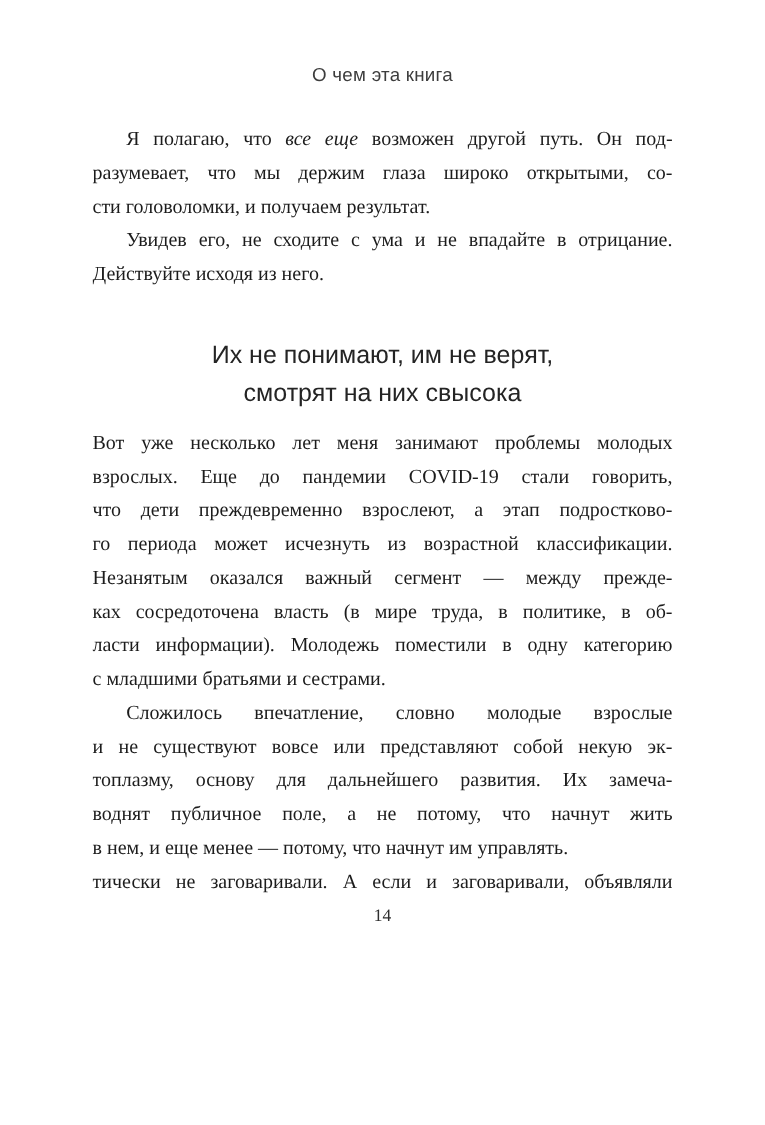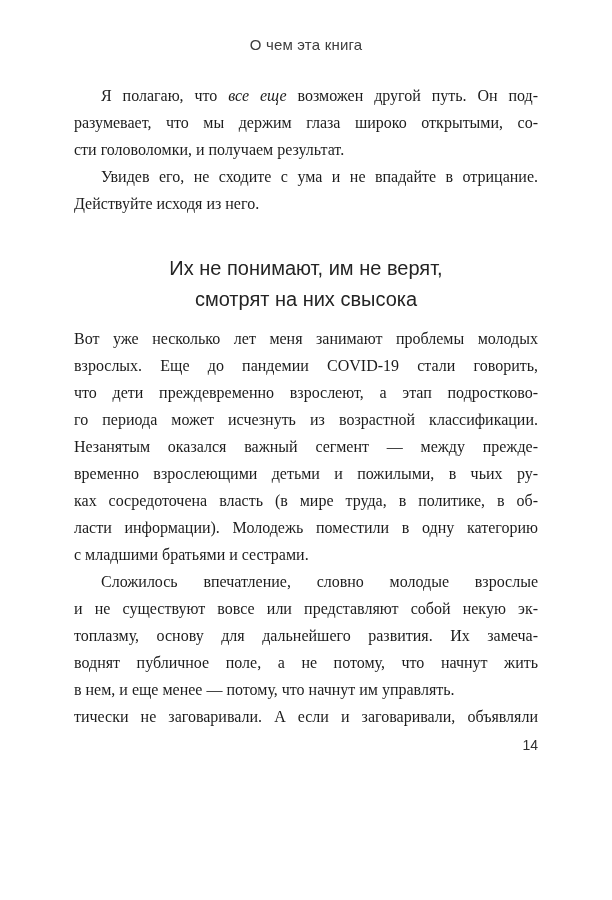--- a/index.html
+++ b/index.html
@@ -6,21 +6,21 @@
   html, body { background: #ffffff; }
   .page {
     position: relative;
     width: 612px;
     height: 900px;
     margin: 0 auto;
     background: #ffffff;
     overflow: hidden;
   }
   .running-head {
-    padding-top: 36px;
+    padding-top: 52px;
     text-align: center;
     font-family: "Liberation Sans", "DejaVu Sans", sans-serif;
     font-size: 15px;
     line-height: 17px;
     color: #3d3d3d;
     letter-spacing: 0.2px;
   }
   .content {
     width: 464px;
     margin: 0 auto;
@@ -46,22 +46,22 @@
     margin-bottom: 10px;
     text-align: center;
     font-family: Liberation Sans, sans-serif;
     font-weight: 400;
     font-size: 20px;
     line-height: 31px;
     color: #242424;
   }
   .page-number {
     margin-top: 7px;
-    text-align: right;
-    font-family: Liberation Sans, sans-serif;
+    text-align: center;
+    font-family: Liberation Serif, serif;
     font-size: 14px;
     line-height: 16px;
     color: #2e2e2e;
   }
 </style>
 </head>
 <body>
 
 <div class="page">
 
@@ -88,21 +88,20 @@
       <span>Их не понимают, им не верят,</span><br>
       <span>смотрят на них свысока</span>
     </h2>
 
     <div class="para">
       <div class="line">Вот уже несколько лет меня занимают проблемы молодых</div>
       <div class="line">взрослых. Еще до пандемии COVID-19 стали говорить,</div>
       <div class="line">что дети преждевременно взрослеют, а этап подростково-</div>
       <div class="line">го периода может исчезнуть из возрастной классификации.</div>
       <div class="line">Незанятым оказался важный сегмент — между прежде-</div>
-      <div class="line">временно взрослеющими детьми и пожилыми, в чьих ру-</div>
       <div class="line">ках сосредоточена власть (в мире труда, в политике, в об-</div>
       <div class="line">ласти информации). Молодежь поместили в одну категорию</div>
       <div class="line para-end">с младшими братьями и сестрами.</div>
     </div>
 
     <div class="para">
       <div class="line indent">Сложилось впечатление, словно молодые взрослые</div>
       <div class="line">и не существуют вовсе или представляют собой некую эк-</div>
       <div class="line">топлазму, основу для дальнейшего развития. Их замеча-</div>
       <div class="line">воднят публичное поле, а не потому, что начнут жить</div>

